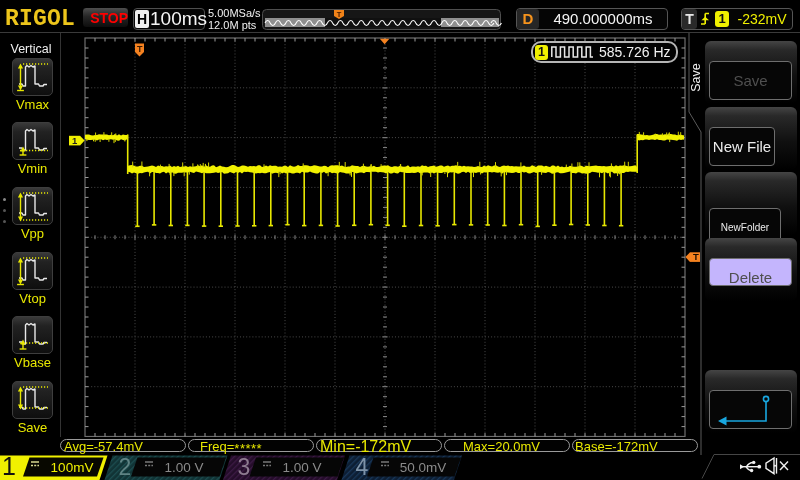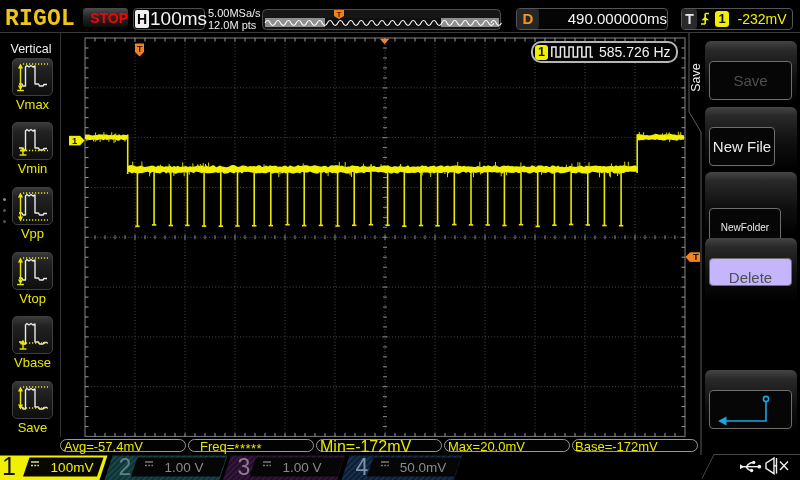--- a/index.html
+++ b/index.html
@@ -70,21 +70,21 @@
     <use href="#sq" x="208"></use>
 <use href="#sq" x="218.4"></use>
     <use href="#sq" x="226"></use>
 <g>
       <polygon points="72,1 82,1 82,7 77,10 72,7" fill="#f08218"></polygon>
 <text x="77" y="8" font-size="7.5" font-weight="bold" fill="#401800" text-anchor="middle">T</text>
     </g>
 </svg>
 <div class="abs" style="left:516px;top:8px;width:152px;height:22px;border-radius:4px;background:#050505;border:1px solid #555;box-sizing:border-box"></div>
 <div class="abs" style="left:517px;top:9px;width:22px;height:20px;background:#262626;border-radius:3px;color:#f7941d;font-weight:bold;font-size:15px;text-align:center;line-height:20px">D</div>
-<div class="abs" style="left:539px;top:10px;width:128px;text-align:right;color:#f5f5f5;font-size:15px;line-height:18px">490.000000ms</div>
+<div class="abs" style="left:539px;top:10px;width:128px;text-align:center;color:#f5f5f5;font-size:15px;line-height:18px">490.000000ms</div>
 <div class="abs" style="left:681px;top:8px;width:112px;height:22px;border-radius:4px;background:#050505;border:1px solid #555;box-sizing:border-box"></div>
 <div class="abs" style="left:682px;top:9px;width:15px;height:20px;background:#2a2a2a;border-radius:3px;color:#e8e8e8;font-weight:bold;font-size:14px;text-align:center;line-height:20px">T</div>
 <svg class="abs" style="left:698px;top:10px" width="14" height="18" viewBox="0 0 14 18">
 <path d="M7.2,3.5 H11 M7.2,3.5 V14 M7.2,14 H3" fill="none" stroke="#f0f000" stroke-width="1.6"></path>
 <polygon points="3.4,10.2 11,10.2 7.2,6.8" fill="#f0f000"></polygon>
 </svg>
 <div class="abs" style="left:715px;top:10.5px;width:14px;height:16px;background:#f0f000;border-radius:3px;color:#111;font-weight:bold;font-size:13px;text-align:center;line-height:16px">1</div>
 <div class="abs" style="left:733px;top:11px;width:58px;text-align:center;color:#f0f000;font-size:14px;line-height:16px">-232mV</div>
 
 <div class="abs" style="left:0;top:33px;width:62px;height:404px;background:#000"></div>
@@ -666,21 +666,21 @@
 <div class="abs" style="left:535px;top:44.5px;width:13px;height:15px;background:#f0f000;border-radius:3px;color:#111;font-weight:bold;font-size:12.5px;text-align:center;line-height:15px">1</div>
 <svg class="abs" style="left:551px;top:46px" width="44" height="12" viewBox="0 0 44 12">
 <path d="M0.8,11 V1 H5 V11 H9.4 V1 H13.6 V11 H18 V1 H22.2 V11 H26.6 V1 H30.8 V11 H35.2 V1 H39.4 V11 H42" fill="none" stroke="#e8e8e8" stroke-width="1.5"></path>
 </svg>
 <div class="abs" style="left:599px;top:44px;color:#f2f2f2;font-size:14px">585.726 Hz</div>
 
 <div class="abs" style="left:0;top:437px;width:800px;height:19px;background:#000"></div>
 <div class="abs" style="left:60px;top:439px;width:126px;height:13px;border:1px solid #9a9a9a;border-radius:7px;background:#020202;color:#e8e800;font-size:13px;line-height:13px;padding-left:3px;box-sizing:border-box;white-space:nowrap">Avg=-57.4mV</div>
 <div class="abs" style="left:188px;top:439px;width:126px;height:13px;border:1px solid #9a9a9a;border-radius:7px;background:#020202;color:#e8e800;font-size:13px;line-height:13px;padding-left:11px;box-sizing:border-box;white-space:nowrap">Freq=<span style="position:relative;top:2px;letter-spacing:0.5px">*****</span></div>
 <div class="abs" style="left:316px;top:439px;width:126px;height:13px;border:1px solid #9a9a9a;border-radius:7px;background:#020202;color:#e8e800;font-size:16px;line-height:13px;padding-left:3px;box-sizing:border-box;white-space:nowrap">Min=-172mV</div>
-<div class="abs" style="left:444px;top:439px;width:126px;height:13px;border:1px solid #9a9a9a;border-radius:7px;background:#020202;color:#e8e800;font-size:13px;line-height:13px;padding-left:3px;box-sizing:border-box;white-space:nowrap">Max=20.0mV</div>
+<div class="abs" style="left:444px;top:439px;width:126px;height:13px;border:1px solid #9a9a9a;border-radius:7px;background:#020202;color:#e8e800;font-size:13px;line-height:13px;padding-left:18px;box-sizing:border-box;white-space:nowrap">Max=20.0mV</div>
 <div class="abs" style="left:572px;top:439px;width:126px;height:13px;border:1px solid #9a9a9a;border-radius:7px;background:#020202;color:#e8e800;font-size:13px;line-height:13px;padding-left:2px;box-sizing:border-box;white-space:nowrap">Base=-172mV</div>
 
 <div class="abs" style="left:700px;top:33px;width:100px;height:447px;background:#000"></div>
 <svg class="abs" style="left:684px;top:33px" width="20" height="447" viewBox="0 0 20 447">
 <path d="M5,0 V79 L17,99 V447" fill="none" stroke="#5a5a5a" stroke-width="1"></path>
 </svg>
 <div class="abs" style="left:676px;top:71px;width:40px;height:13px;color:#f0f0f0;font-size:12.5px;line-height:13px;white-space:nowrap;text-align:center;transform:rotate(-90deg);transform-origin:center">Save</div>
 <div class="abs" style="left:705px;top:41px;width:92px;height:63px;border-radius:6px;background:linear-gradient(#454545,#292929 14%,#101010 55%,#000)"></div>
 <div class="abs" style="left:709px;top:61px;width:83px;height:39px;border:1px solid #6e6e6e;border-radius:4px;background:#060606;box-sizing:border-box;color:#4f4f4f;font-size:15px;text-align:center;line-height:37px;white-space:nowrap">Save</div>
 <div class="abs" style="left:705px;top:107px;width:92px;height:63px;border-radius:6px;background:linear-gradient(#454545,#292929 14%,#101010 55%,#000)"></div>

